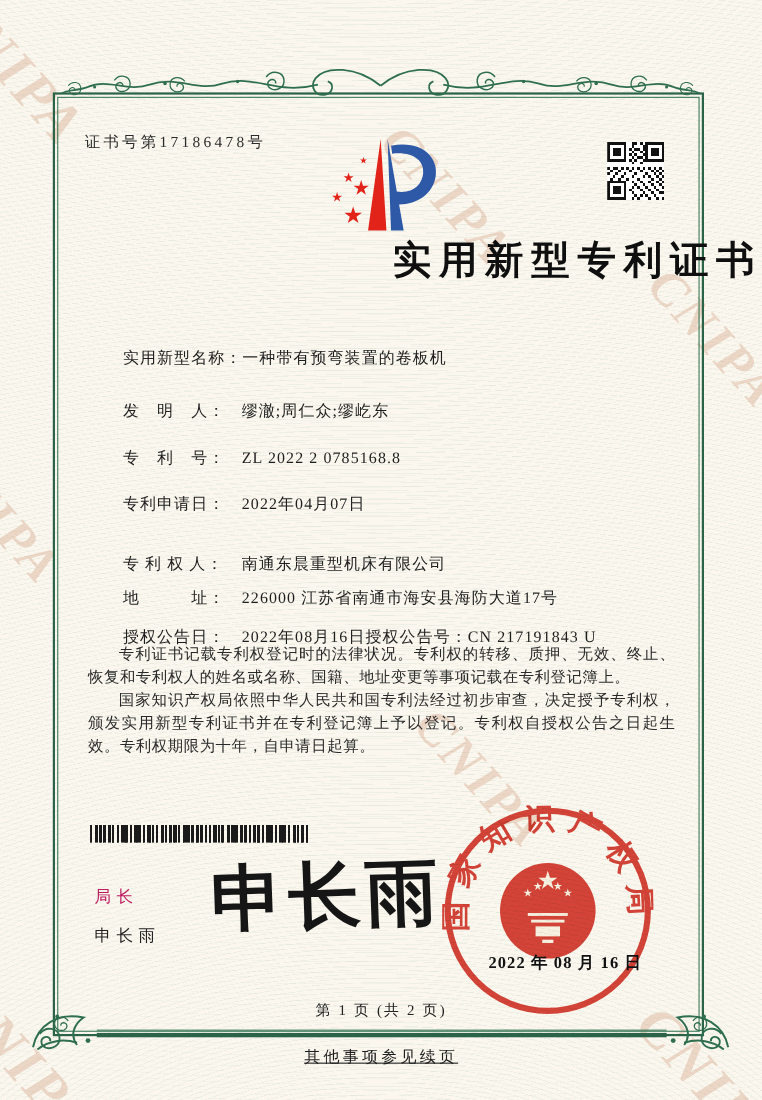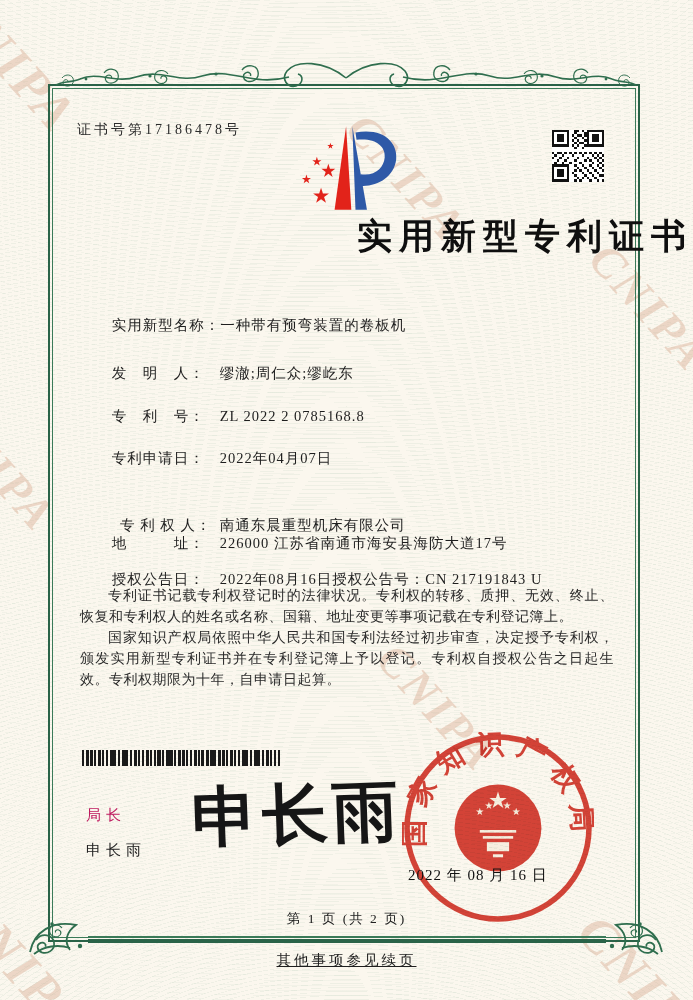--- a/index.html
+++ b/index.html
@@ -67,21 +67,21 @@
   }
   .dir-title{ position:absolute; left:86px; top:806px; font-size:15px; letter-spacing:5px; color:#be185d; }
   .dir-name{ position:absolute; left:86px; top:841px; font-size:15px; letter-spacing:5px; color:#222; }
   .autograph{
     position:absolute; left:192px; top:770px; font-size:66px; font-weight:bold;
     letter-spacing:4px; color:#161616; transform:rotate(-2deg); white-space:nowrap;
   }
   .seal{ position:absolute; left:402px; top:732px; width:192px; height:192px; z-index:5;
          opacity:0.93; mix-blend-mode:multiply; }
   .seal-date{
-    position:absolute; left:408px; top:866px; z-index:6; font-size:15px; font-weight:normal;
+    position:absolute; left:444px; top:866px; z-index:6; font-size:15px; font-weight:bold;
     letter-spacing:1px; color:#111; white-space:nowrap;
   }
   .page-info{ position:absolute; left:0; right:0; top:910px; text-align:center;
               font-size:13.5px; letter-spacing:2px; color:#222; z-index:4; }
   .foot-note{ position:absolute; left:0; right:0; top:951px; text-align:center;
               font-size:14.5px; letter-spacing:3px; color:#1e1e1e; z-index:4;text-decoration:underline; }
   svg{ display:block; }
 </style>
 </head>
 <body>
@@ -198,21 +198,21 @@
     </div>
     <div class="frow" style="top:347px;">
       <span class="lab">发　明　人：</span><span class="val">缪澈;周仁众;缪屹东</span>
     </div>
     <div class="frow" style="top:390px;">
       <span class="lab">专　利　号：</span><span class="val">ZL 2022 2 0785168.8</span>
     </div>
     <div class="frow" style="top:432px;">
       <span class="lab">专利申请日：</span><span class="val">2022年04月07日</span>
     </div>
-    <div class="frow" style="top:499px;text-align:center;">
+    <div class="frow" style="top:486px;">
       <span class="lab">专 利 权 人：</span><span class="val">南通东晨重型机床有限公司</span>
     </div>
     <div class="frow" style="top:517px;">
       <span class="lab">地　　　址：</span><span class="val">226000 江苏省南通市海安县海防大道17号</span>
     </div>
     <div class="frow" style="top:553px;">
       <span class="lab">授权公告日：</span><span class="val">2022年08月16日</span><span class="grant2"><span class="lab" style="min-width:0;">授权公告号：</span><span class="val">CN 217191843 U</span></span>
     </div>
 
     <div class="paras">

